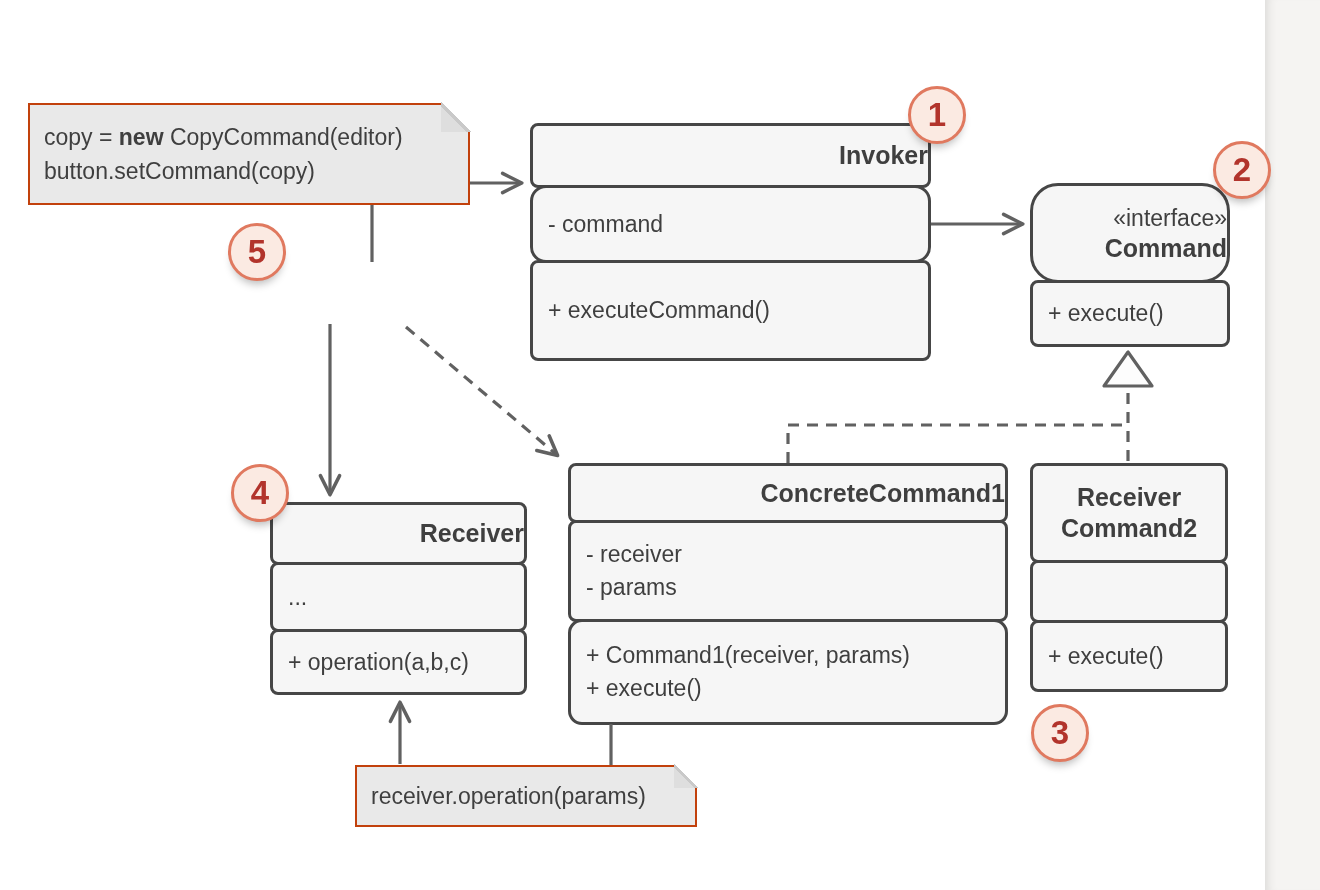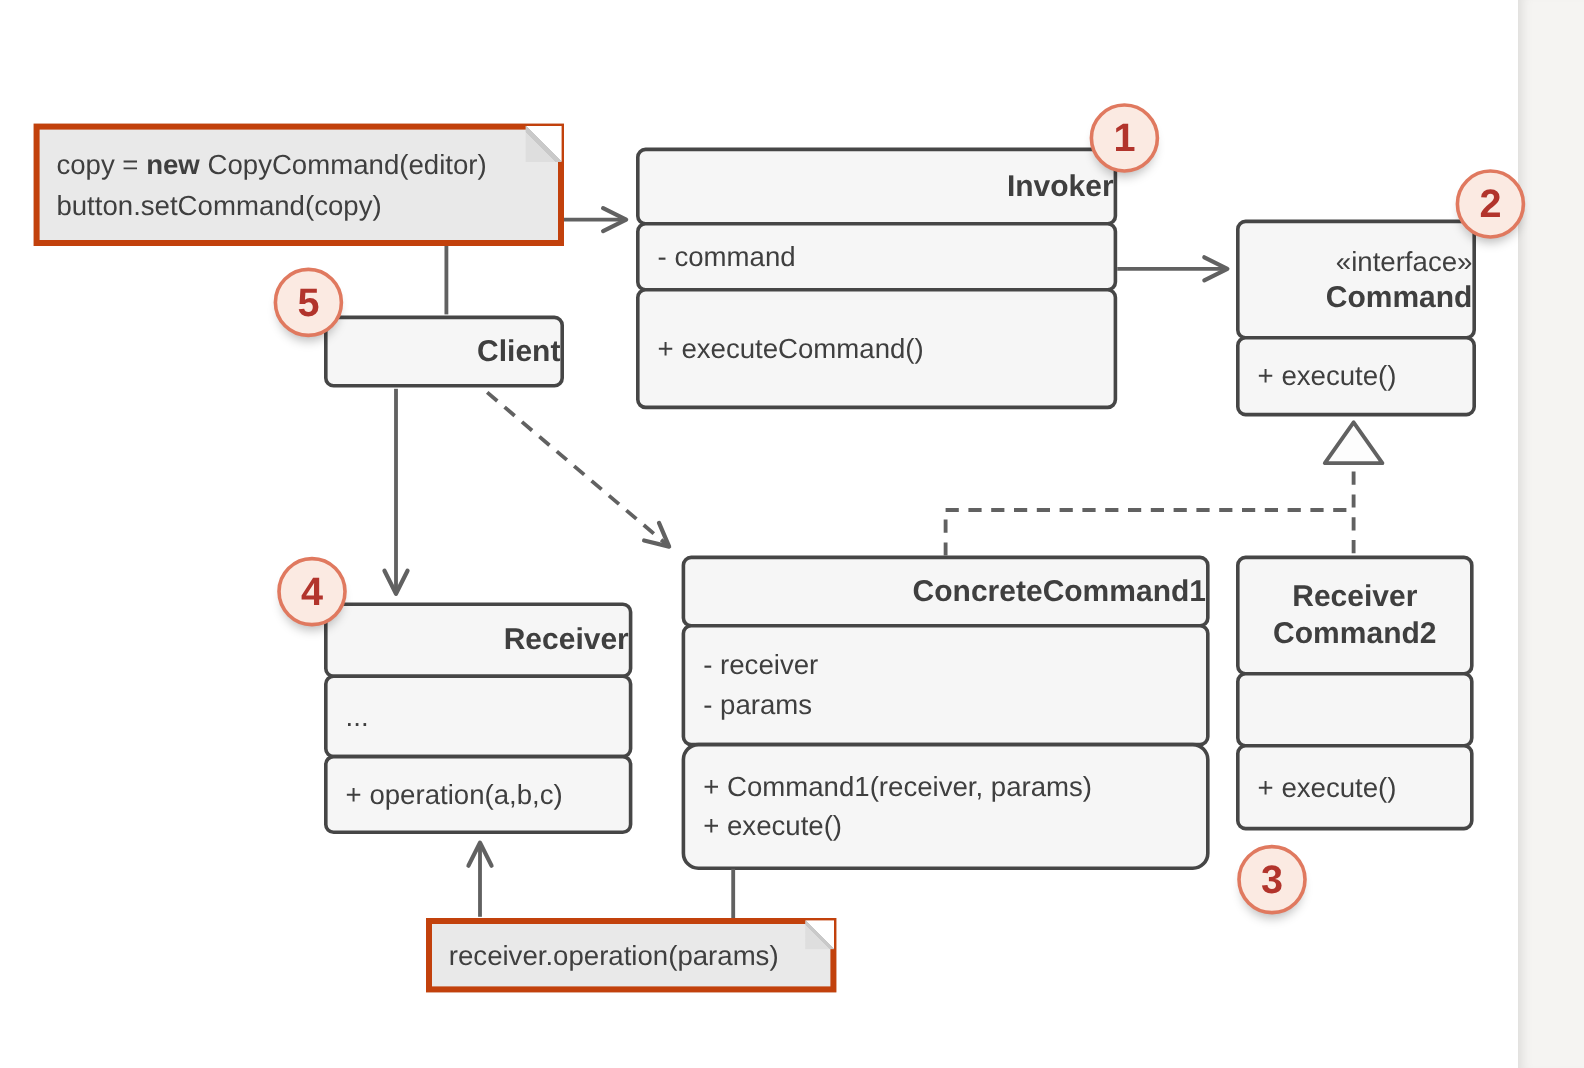--- a/index.html
+++ b/index.html
@@ -23,21 +23,21 @@
     display:flex;flex-direction:column;justify-content:center;
   }
   .sec:first-child{margin-top:0;}
   .sec.title{align-items:flex-end;text-align:center;}
   .cls-name{font-weight:bold;font-size:25px;line-height:31px;}
   .stereo{font-size:23px;line-height:30px;font-weight:normal;}
   .m{font-size:23px;line-height:33px;padding:0 15px;white-space:nowrap;}
   
   .note{
     position:absolute;z-index:2;box-sizing:border-box;
-    background:#e9e9e9;border:5px solid #c2410c;
+    background:#e9e9e9;border:2px solid #c2410c;
     display:flex;flex-direction:column;justify-content:center;
   }
   .note .txt{font-size:23px;line-height:34px;padding:0 14px;white-space:nowrap;}
   .fold{
     position:absolute;top:-3px;right:-3px;width:30px;height:30px;
     background:linear-gradient(to bottom left,#ffffff 0 49%,#c9c9c9 49% 58%,#dedede 58% 100%);
   }
   .fold.small{width:24px;height:24px;}
   
   .badge{
@@ -84,43 +84,38 @@
   <div class="note" style="left:28px;top:103px;width:442px;height:102px;">
     <div class="txt"><span>copy = </span><b>new</b><span> CopyCommand(editor)</span></div>
     <div class="txt">button.setCommand(copy)</div>
     <div class="fold"></div>
   </div>
 
   <div class="uml" style="left:530px;top:123px;width:401px;">
     <div class="sec title" style="height:65px;">
       <div class="cls-name">Invoker</div>
     </div>
-    <div class="sec" style="height:58px;">
+    <div class="sec" style="height:78px;border-radius:16px;">
       <div class="m">- command</div>
     </div>
     <div class="sec" style="height:101px;">
       <div class="m">+ executeCommand()</div>
     </div>
   </div>
 
   <div class="uml" style="left:1030px;top:183px;width:200px;">
-    <div class="sec title" style="height:100px;">
+    <div class="sec title" style="height:100px;border-radius:28px;">
       <div class="stereo">«interface»</div>
       <div class="cls-name">Command</div>
     </div>
     <div class="sec" style="height:67px;">
       <div class="m">+ execute()</div>
     </div>
   </div>
 
-  <div class="uml" style="left:270px;top:263px;width:200px;">
-    <div class="sec title" style="height:60px;">
-      <div class="cls-name">Client</div>
-    </div>
-  </div>
 
   <div class="uml" style="left:270px;top:502px;width:257px;">
     <div class="sec title" style="height:63px;">
       <div class="cls-name">Receiver</div>
     </div>
     <div class="sec" style="height:70px;">
       <div class="m">...</div>
     </div>
     <div class="sec" style="height:66px;">
       <div class="m">+ operation(a,b,c)</div>

